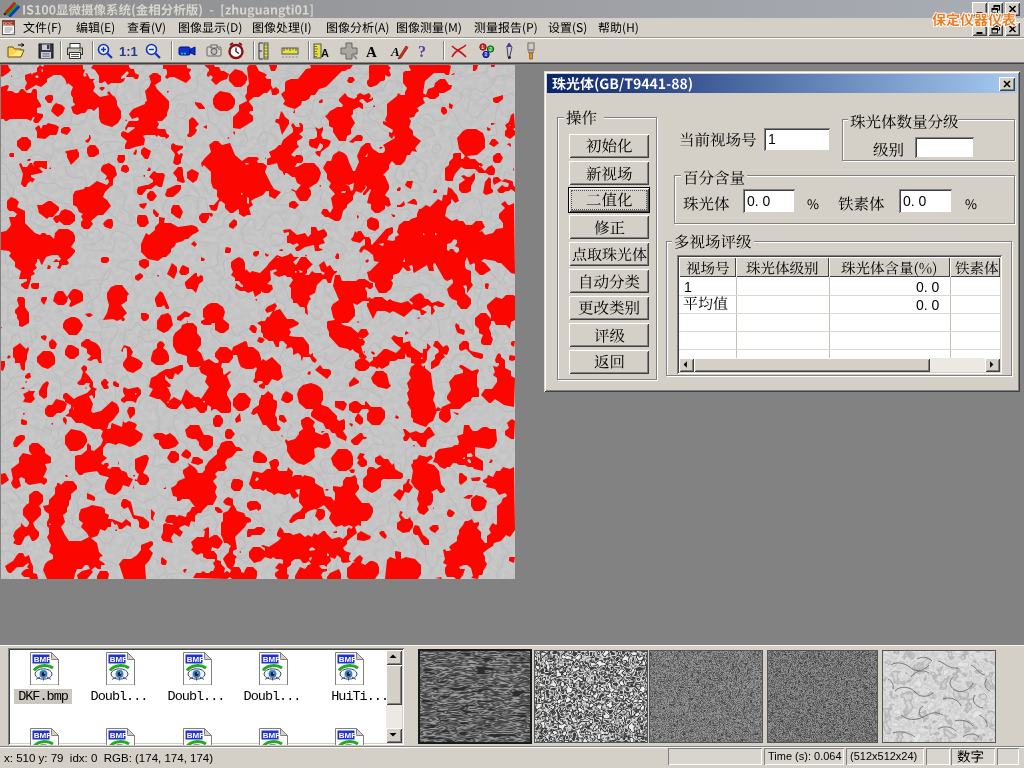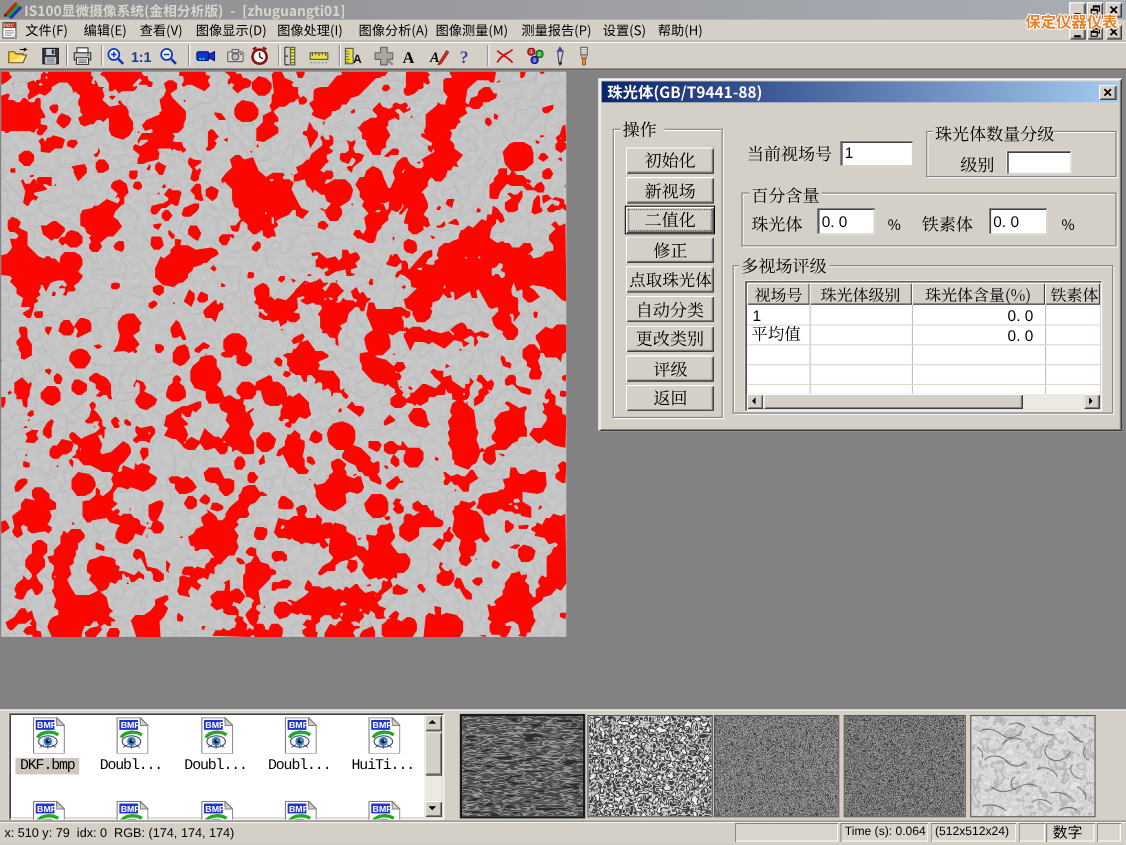--- a/index.html
+++ b/index.html
@@ -430,21 +430,21 @@
 <path d="M24.5 0.5l7 7h-7z" fill="#d4d0c8" stroke="#808080"></path>
 <rect x="5.5" y="2.5" width="17" height="9" fill="#2233cc"></rect>
 <text x="6.7" y="10" font-size="8" font-weight="bold" fill="#fff" font-family="Liberation Sans">BMP</text>
 <path d="M7 18.5c4-6 14-6 19-2.5" stroke="#22aa22" stroke-width="3" fill="none"></path>
 <ellipse cx="16.5" cy="22" rx="8.5" ry="5.2" fill="#eef6fa" stroke="#446"></ellipse>
 <circle cx="16.5" cy="22" r="3.9" fill="#3a7ec2"></circle>
 <circle cx="16.5" cy="22" r="1.9" fill="#0a1a33"></circle>
 <circle cx="17.6" cy="21" r="0.8" fill="#cde"></circle>
 <path d="M9 27.5l4-2.5M24 27.5l-4-2.5M16.5 28.5v-3" stroke="#446" stroke-width="0.9" fill="none"></path>
 </svg>
-<div class="ab" style="left:306px;top:689px;width:84px;text-align:center;font-size:13.5px;font-family:'Liberation Mono',monospace;letter-spacing:-1px;white-space:nowrap"><span style="padding:0 2px">HuiTi...</span></div>
+<div class="ab" style="left:306px;top:689px;width:84px;text-align:right;font-size:13.5px;font-family:'Liberation Mono',monospace;letter-spacing:-1px;white-space:nowrap"><span style="padding:0 2px">HuiTi...</span></div>
 <svg class="ab" style="left:27px;top:728px" width="32" height="17" viewBox="0 0 32 17">
 <path d="M3.5 0.5h21l7 7v25.5h-28z" fill="#fff" stroke="#808080"></path>
 <path d="M24.5 0.5l7 7h-7z" fill="#d4d0c8" stroke="#808080"></path>
 <rect x="5.5" y="2.5" width="17" height="9" fill="#2233cc"></rect>
 <text x="6.7" y="10" font-size="8" font-weight="bold" fill="#fff" font-family="Liberation Sans">BMP</text>
 <path d="M7 18.5c4-6 14-6 19-2.5" stroke="#22aa22" stroke-width="3" fill="none"></path>
 <ellipse cx="16.5" cy="22" rx="8.5" ry="5.2" fill="#eef6fa" stroke="#446"></ellipse>
 <circle cx="16.5" cy="22" r="3.9" fill="#3a7ec2"></circle>
 <circle cx="16.5" cy="22" r="1.9" fill="#0a1a33"></circle>
 <circle cx="17.6" cy="21" r="0.8" fill="#cde"></circle>

